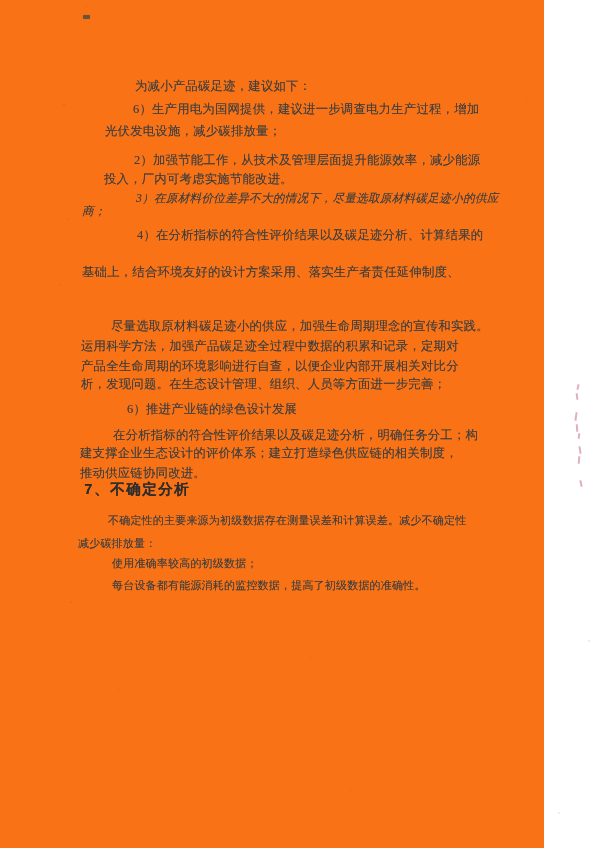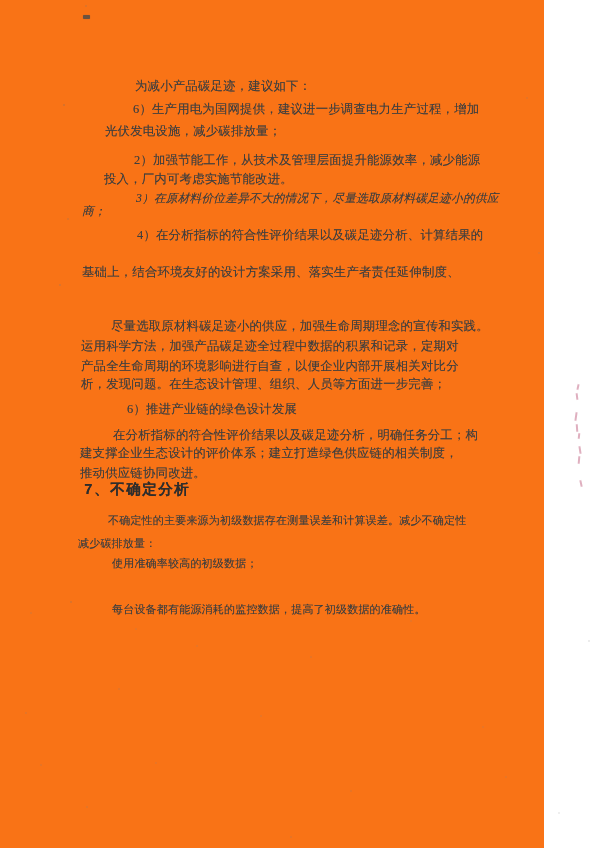--- a/index.html
+++ b/index.html
@@ -115,21 +115,21 @@
   <div class="ln" style="left:127px; top:402px">6）推进产业链的绿色设计发展</div>
   <div class="ln" style="left:113px; top:428px">在分析指标的符合性评价结果以及碳足迹分析，明确任务分工；构</div>
   <div class="ln" style="left:80px;  top:446px">建支撑企业生态设计的评价体系；建立打造绿色供应链的相关制度，</div>
   <div class="ln" style="left:80px;  top:466px">推动供应链协同改进。</div>
 
   <div class="ln heading" style="left:84px; top:483px">7、不确定分析</div>
 
   <div class="ln s7" style="left:108px; top:513px">不确定性的主要来源为初级数据存在测量误差和计算误差。减少不确定性</div>
   <div class="ln s7" style="left:78px;  top:536px">减少碳排放量：</div>
   <div class="ln s7" style="left:112px; top:556px">使用准确率较高的初级数据；</div>
-  <div class="ln s7" style="left:112px; top:602px">每台设备都有能源消耗的监控数据，提高了初级数据的准确性。</div>
+  <div class="ln s7" style="left:112px; top:578px">每台设备都有能源消耗的监控数据，提高了初级数据的准确性。</div>
 
   <div class="red-note">
     <span class="stroke" style="left:7px; top:2px;  height:6px;  transform:rotate(12deg)"></span>
     <span class="stroke" style="left:6px; top:11px; height:7px;  transform:rotate(-7deg)"></span>
     <span class="stroke" style="left:5px; top:30px; height:9px;  transform:rotate(8deg)"></span>
     <span class="stroke" style="left:6px; top:42px; height:8px;  transform:rotate(-4deg)"></span>
     <span class="stroke" style="left:8px; top:51px; height:6px;  transform:rotate(6deg)"></span>
     <span class="stroke" style="left:9px; top:64px; height:8px;  transform:rotate(-9deg)"></span>
     <span class="stroke" style="left:8px; top:74px; height:8px;  transform:rotate(5deg)"></span>
     <span class="stroke" style="left:10px;top:98px; height:7px;  transform:rotate(-12deg)"></span>

